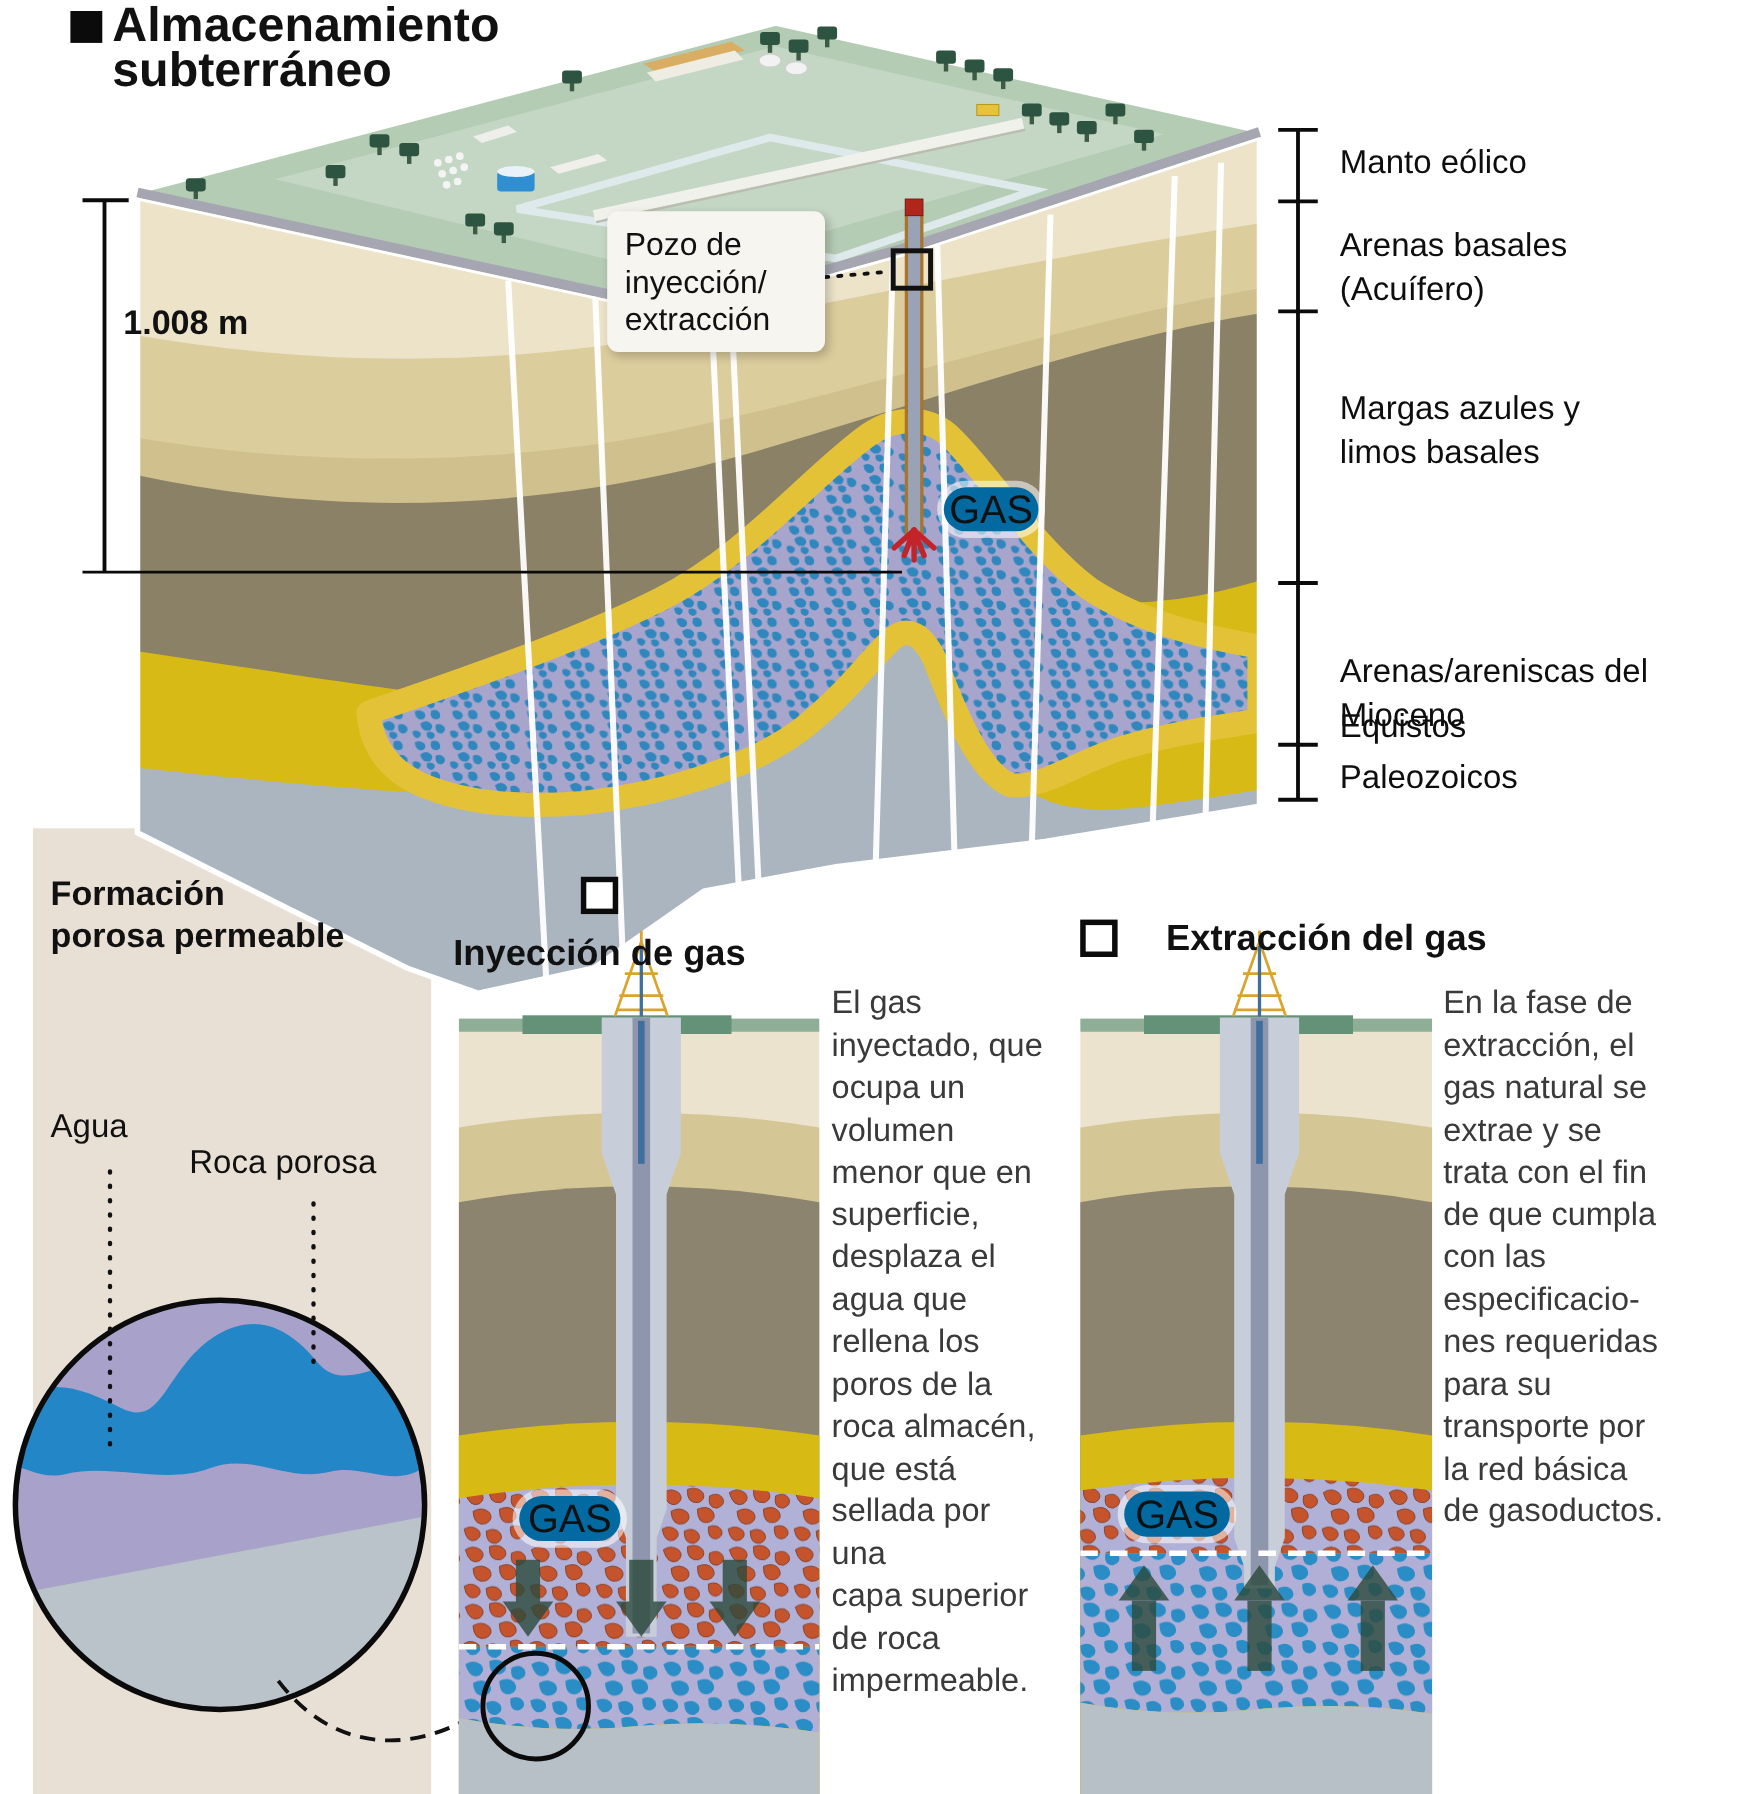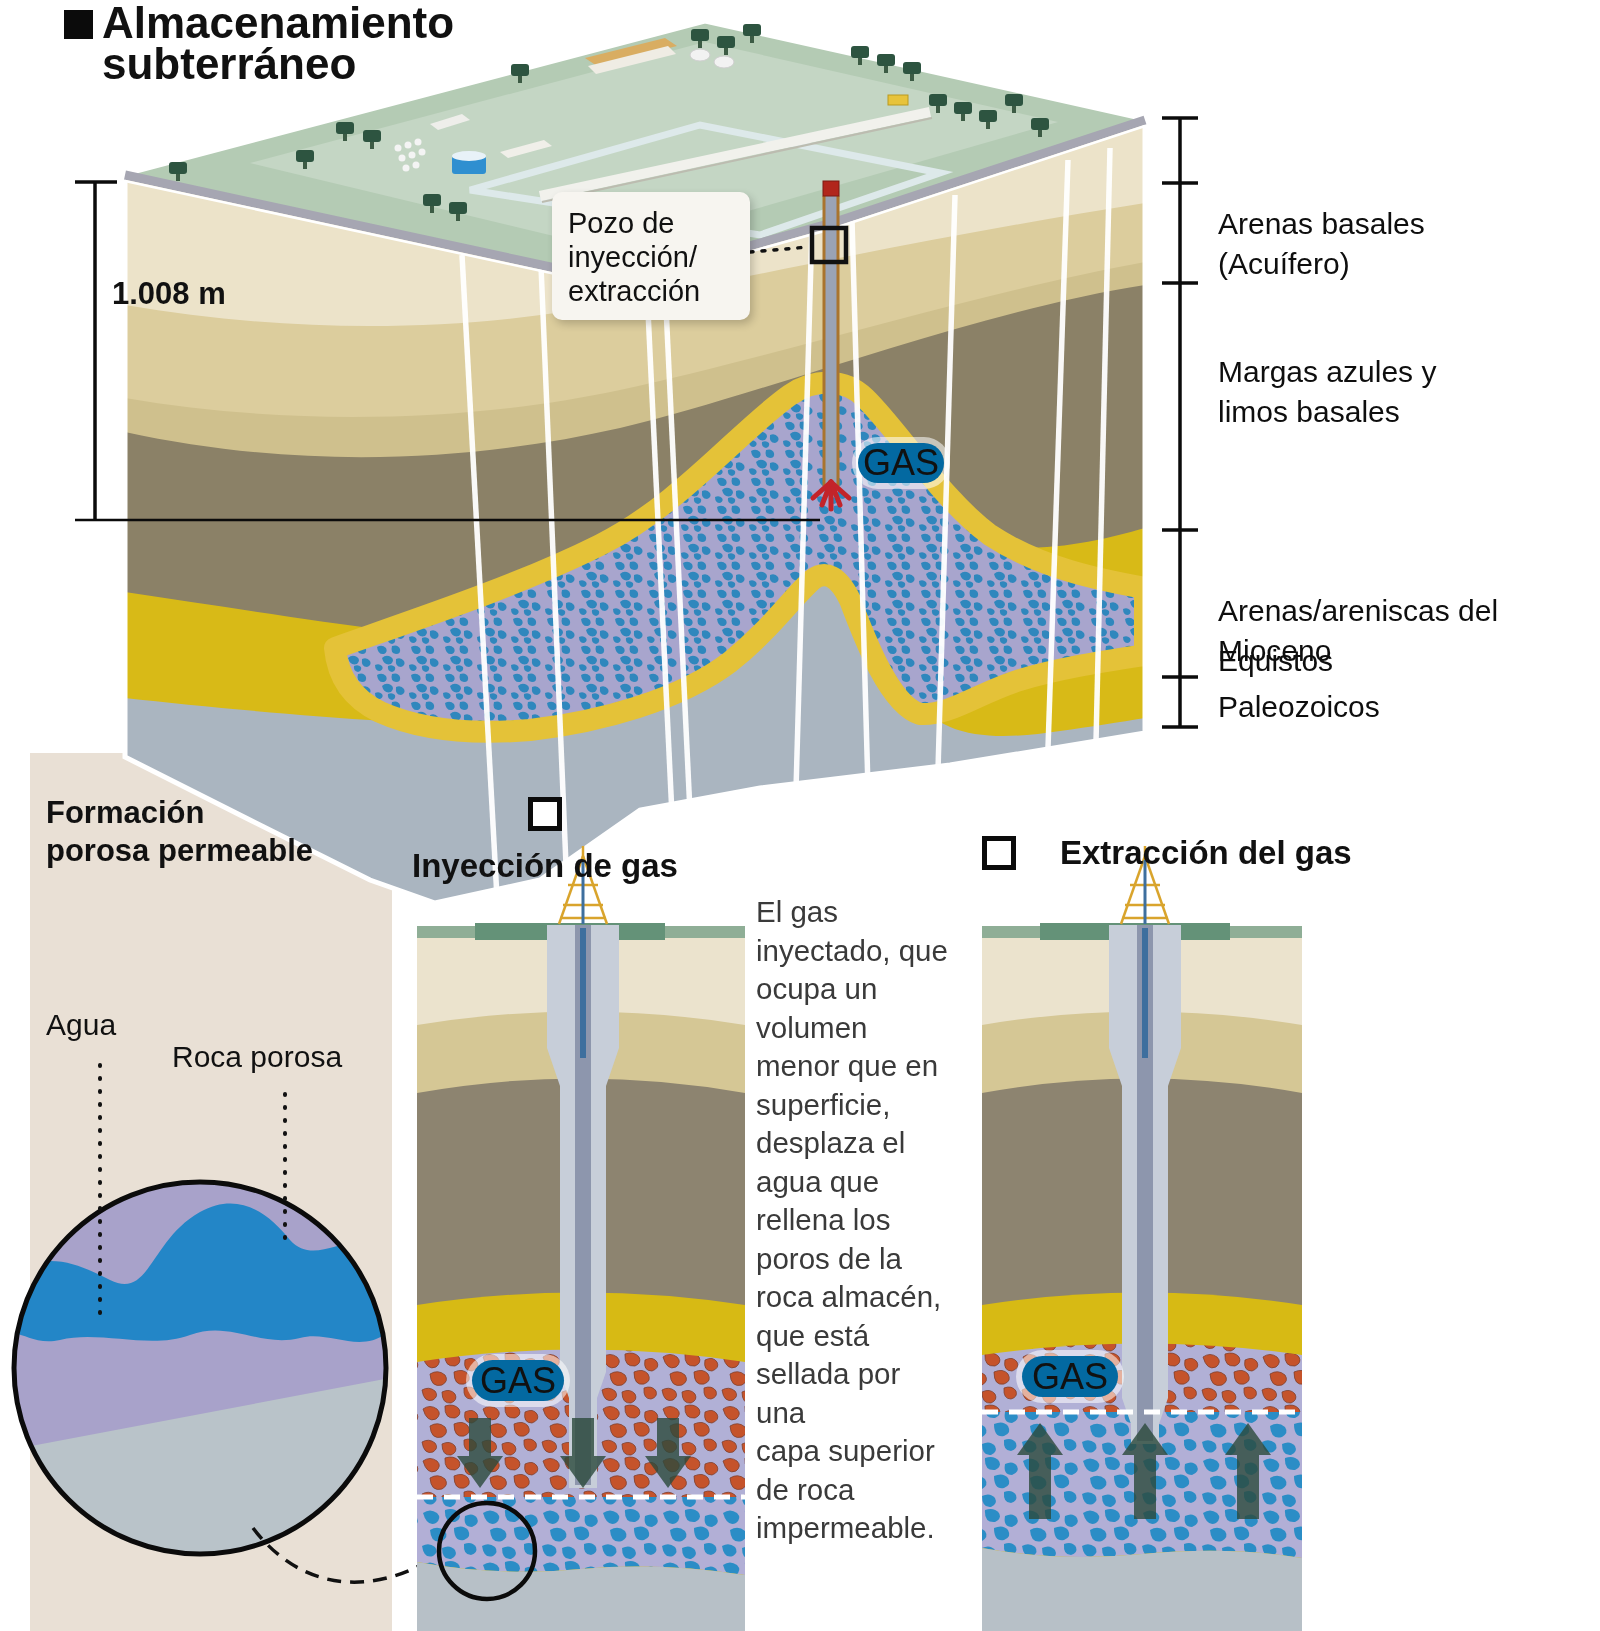--- a/index.html
+++ b/index.html
@@ -307,20 +307,21 @@
   <span class="title-square"></span>
   <div class="txt main-title">Almacenamiento subterráneo</div>
 
   <div class="txt depth-label">1.008 m</div>
 
   <div class="txt well-box pre">Pozo de
 inyección/
 extracción</div>
   <div class="gas-pill gas-main">GAS</div>
 
+  <div class="txt stratum s0">Manto eólico</div>
   <div class="txt stratum s1">Arenas basales (Acuífero)</div>
   <div class="txt stratum s2">Margas azules y limos basales</div>
   <div class="txt stratum s3">Arenas/areniscas del Mioceno</div>
   <div class="txt stratum s4">Equistos Paleozoicos</div>
 
   <div class="txt formation-title pre">Formación
 porosa permeable</div>
   <div class="txt agua-label">Agua</div>
   <div class="txt roca-label">Roca porosa</div>
 
@@ -346,14 +347,27 @@
 agua que
 rellena los
 poros de la
 roca almacén,
 que está
 sellada por
 una
 capa superior
 de roca
 impermeable.</div>
+  <div class="txt descr descr-ext pre">En la fase de
+extracción, el
+gas natural se
+extrae  y se
+trata con el fin
+de que cumpla
+con las
+especificacio-
+nes requeridas
+para su
+transporte por
+la red básica
+de gasoductos.</div>
 
 </div>
 
 </body></html>

